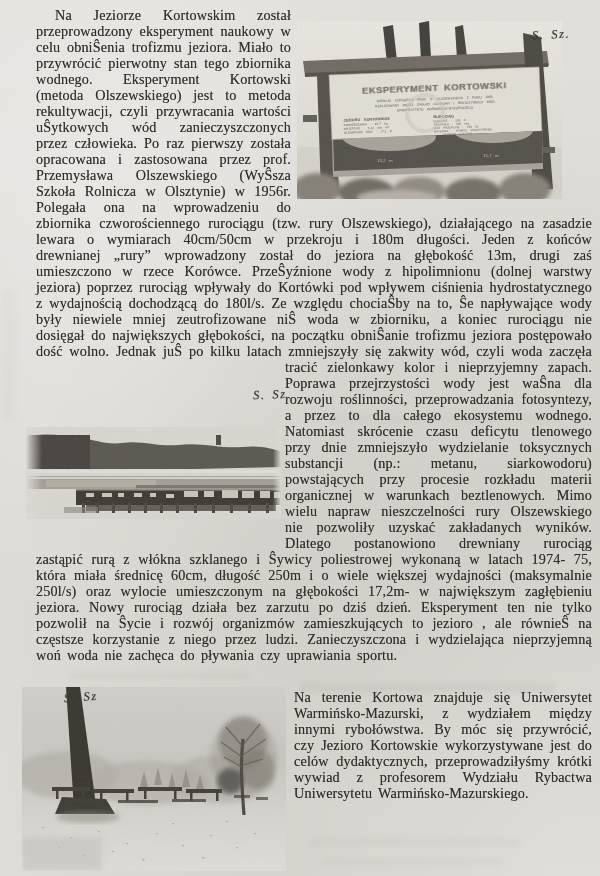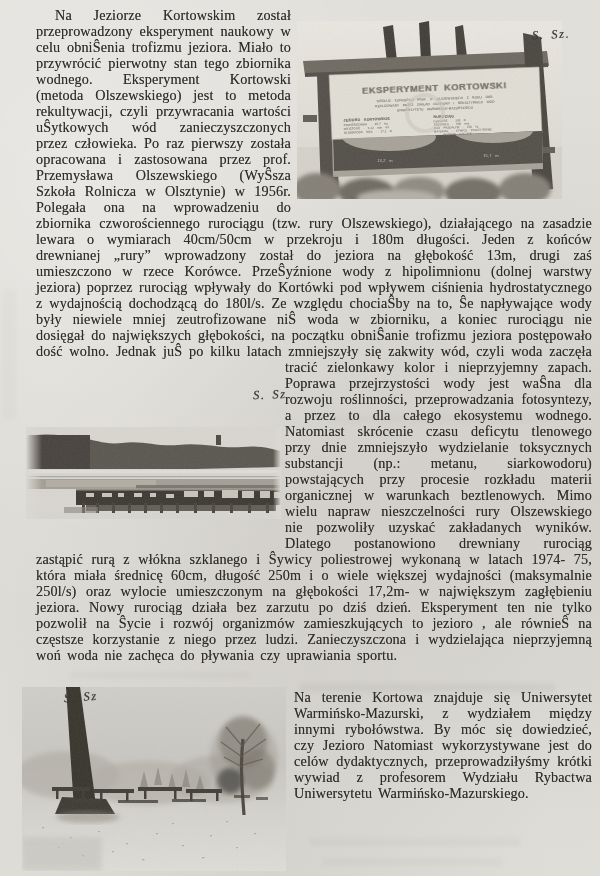--- a/index.html
+++ b/index.html
@@ -317,16 +317,16 @@
             <rect x="90" y="164" width="2" height="1.2"></rect>
           <rect x="150" y="136" width="2" height="1.2"></rect>
             <rect x="204" y="134" width="2" height="1.2"></rect>
         </g>
         <rect x="0" y="150" width="80" height="34" fill="#c6c4be" opacity="0.6" filter="url(#b3b)"></rect>
         <rect width="264" height="184" filter="url(#gr3)" opacity="0.3"></rect>
       </svg>
       <span class="cap cap3">S. Sz</span>
     </span>
 
-    <span>Na terenie Kortowa znajduje się Uniwersytet Warmińsko-Mazurski, z wydziałem między innymi rybołówstwa. By móc się dowiedzieć, czy Jezioro Natomiast wykorzystywane jest do celów dydaktycznych, przeprowadziłyśmy krótki wywiad z profesorem Wydziału Rybactwa Uniwersytetu Warmińsko-Mazurskiego.</span>
+    <span>Na terenie Kortowa znajduje się Uniwersytet Warmińsko-Mazurski, z wydziałem między innymi rybołówstwa. By móc się przywrócić, czy Jezioro Kortowskie wykorzystywane jest do celów dydaktycznych, przeprowadziłyśmy krótki wywiad z profesorem Wydziału Rybactwa Uniwersytetu Warmińsko-Mazurskiego.</span>
   </p>
 
 </div>
 
 </body></html>

